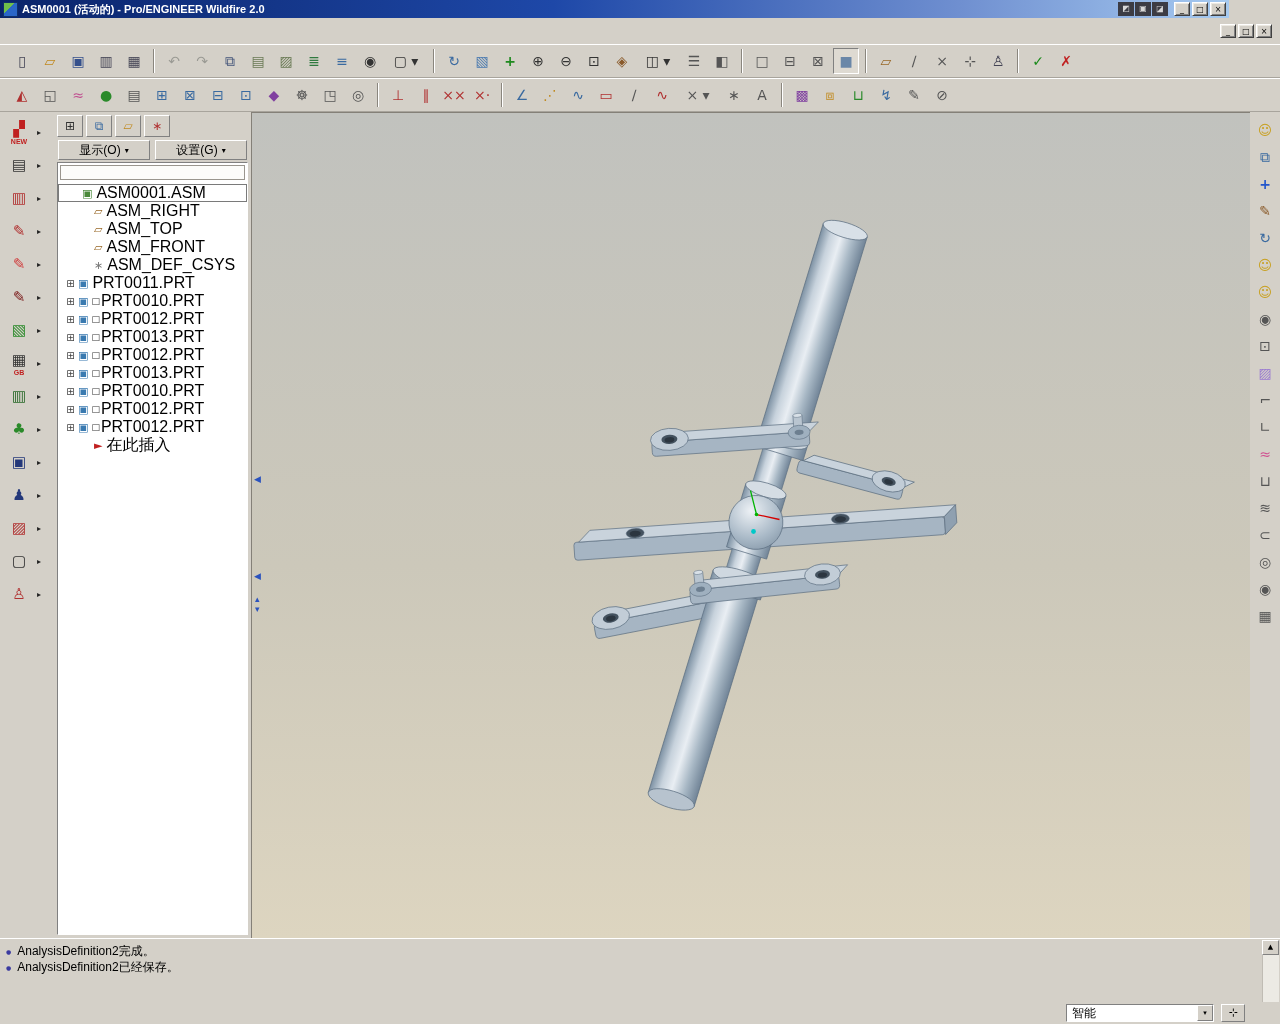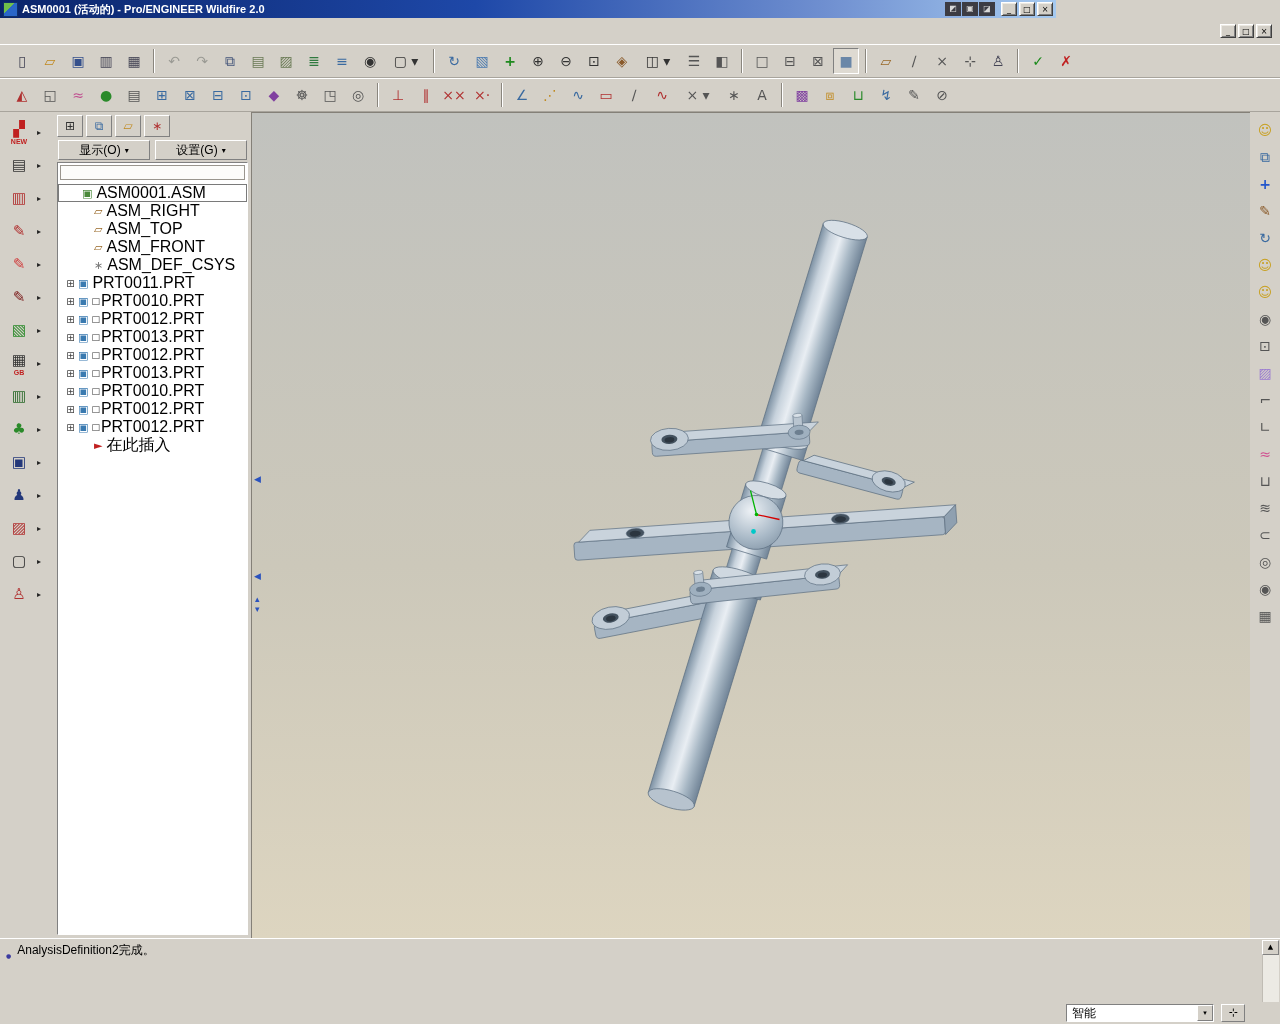--- a/index.html
+++ b/index.html
@@ -2,21 +2,21 @@
 <html><head>
 <meta charset="utf-8">
 <style>
   html,body{margin:0;padding:0}
   body{width:1280px;height:1024px;overflow:hidden;position:relative;background:#d4d0c8;
        font-family:"Liberation Sans","DejaVu Sans",sans-serif;font-size:12px;color:#000;-webkit-user-select:none}
   button{font-family:"DejaVu Sans",sans-serif;border:none;background:none;padding:0;margin:0;cursor:default}
   .glyph{font-family:"DejaVu Sans",sans-serif}
 
   
-  .titlebar{position:absolute;left:0;top:0;width:1056px;height:18px;
+  .titlebar{position:absolute;left:0;top:0;width:1229px;height:18px;
     background:linear-gradient(90deg,#0a246a 0%,#1e48a8 45%,#6f8fd0 78%,#a6caf0 100%);
     display:flex;align-items:center;padding:0 3px;box-sizing:border-box}
   .title-icon{width:13px;height:13px;margin-right:4px;border:1px solid #10306a;
     background:linear-gradient(135deg,#6fbf4a 0 40%,#2a66c8 40% 100%)}
   .title-text{color:#fff;font-weight:bold;font-size:11px;white-space:nowrap;flex:1}
   .tb-ind{display:flex;gap:1px;margin-right:4px}
   .ind{width:16px;height:14px;background:#3c3c44;color:#d8d8d8;font-size:8px;line-height:14px;text-align:center}
   .tb-ctrls{display:flex}
   .tb-btn,.cc-btn{width:16px;height:14px;margin-left:2px;background:#d4d0c8;border:1px solid;
     border-color:#ffffff #404040 #404040 #ffffff;box-shadow:inset 1px 1px 0 #ece9e2,inset -1px -1px 0 #808080;
@@ -79,21 +79,21 @@
 
   
   .rightrail{position:absolute;left:1250px;top:112px;width:30px;height:826px;background:#d4d0c8;
     display:flex;flex-direction:column;align-items:center;padding-top:5px;box-sizing:border-box}
   .rr-item{width:24px;height:24px;margin-bottom:3px;font-size:14px;line-height:24px;text-align:center;
     background:#d4d0c8;border:1px solid #d4d0c8;flex:0 0 auto}
 
   
   .messages{position:absolute;left:0;top:938px;width:1280px;height:64px;background:#d4d0c8;
     border-top:1px solid #ffffff;padding:4px 0 0 6px;box-sizing:border-box}
-  .msg-line{height:16px;display:flex;align-items:flex-end}
+  .msg-line{height:16px;display:flex;align-items:center}
   .msg-bullet{font-family:"DejaVu Sans",sans-serif;font-size:6px;color:#3a3aa0;margin-right:6px}
   .msg-text{font-size:12px}
   .msg-scrollbar{position:absolute;right:1px;top:940px;width:17px;height:82px;background:#d4d0c8;
     display:flex;flex-direction:column}
   .sb-btn{width:17px;height:15px;background:#d4d0c8;border:1px solid;border-color:#fff #808080 #808080 #fff;
     font-family:"DejaVu Sans",sans-serif;font-size:7px;line-height:13px;text-align:center;box-sizing:border-box}
   .sb-track{flex:1;background:#eceae4;border-left:1px solid #c0bcb4}
 
   .statusbar{position:absolute;left:0;top:1002px;width:1280px;height:22px;background:#d4d0c8}
   .filter-combo{position:absolute;left:1066px;top:2px;width:148px;height:18px;background:#fff;
@@ -593,20 +593,24 @@
 
 <div class="messages">
   <div class="msg-lines">
 
       <div class="msg-line">
         <span class="msg-bullet">●</span>
         <span class="msg-text">AnalysisDefinition2完成。</span>
       </div>
 
 
+      <div class="msg-line">
+        <span class="msg-bullet">●</span>
+        <span class="msg-text">AnalysisDefinition2已经保存。</span>
+      </div>
     </div>
 </div>
 <div class="msg-scrollbar">
   <div class="sb-btn">▲</div>
   <div class="sb-track"></div>
   <div class="sb-btn">▼</div>
 </div>
 
 <div class="statusbar">
   <div class="filter-combo">

